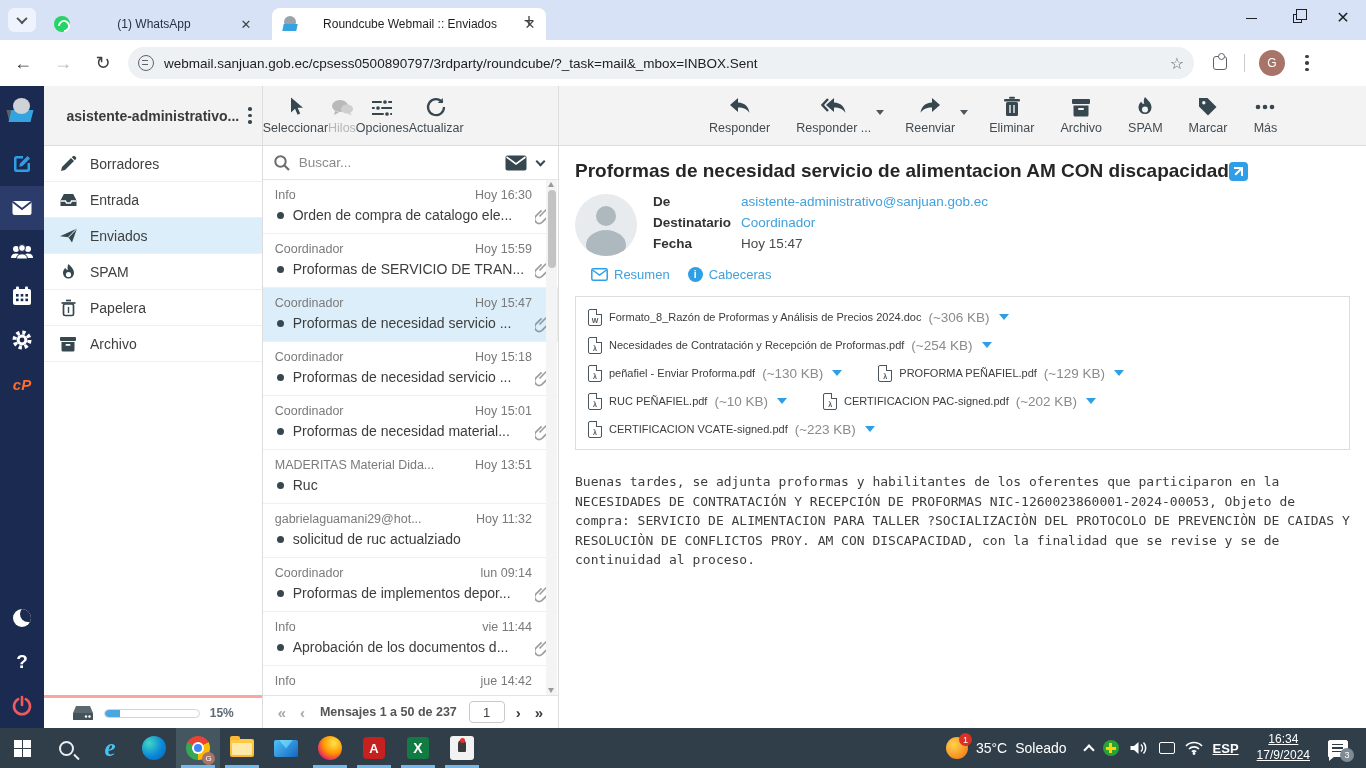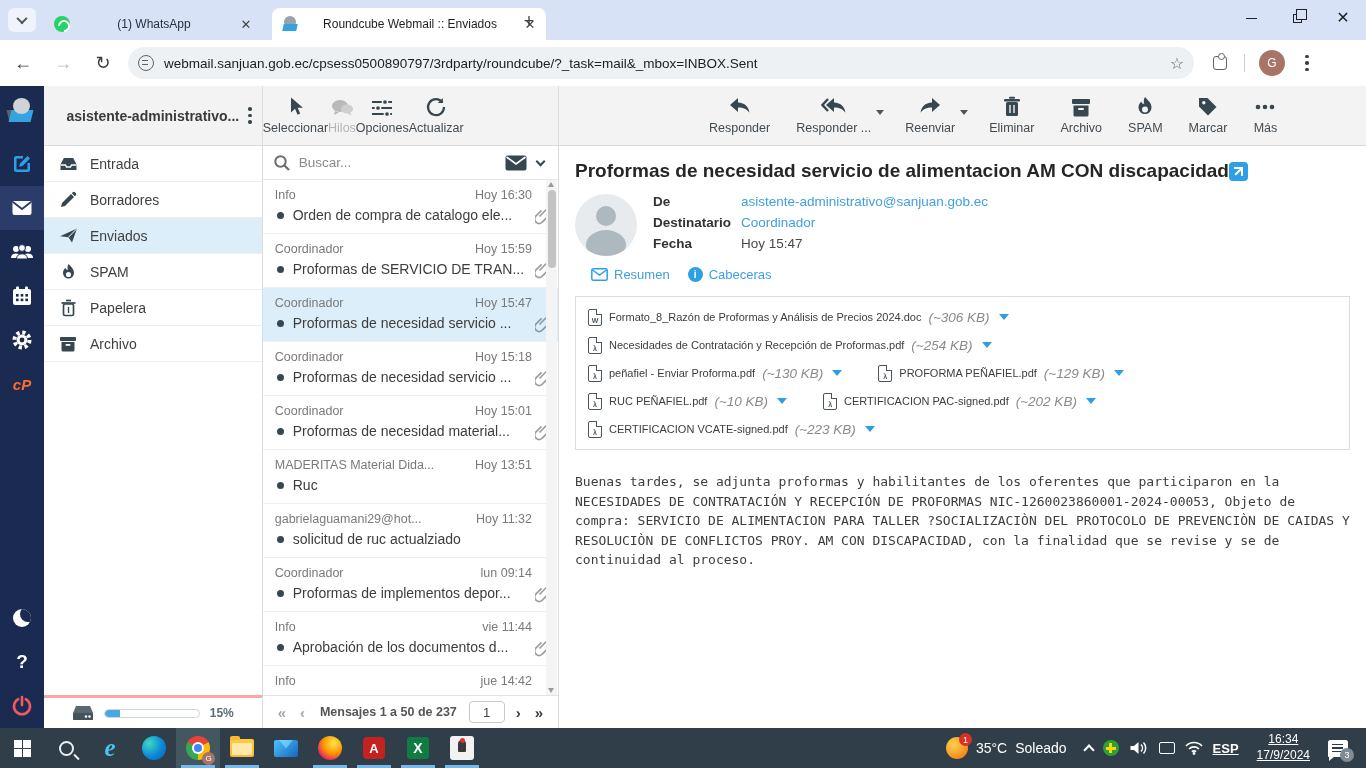--- a/index.html
+++ b/index.html
@@ -126,21 +126,21 @@
   .hdrlabel { width:88px; font-weight:bold; color:#333; }
   .hdrval { color:#41a1dc; }
   .hdrval.plain { color:#4a4a4a; }
   .actionsrow { display:flex; gap:18px; margin:10px 0 0 16px; font-size:13px; }
   .actlink { color:#41a1dc; display:flex; align-items:center; gap:6px; }
   .i-circle { width:15px; height:15px; border-radius:50%; background:#2e9fe6; color:#fff; font-size:10px; font-weight:bold; display:flex; align-items:center; justify-content:center; font-style:normal; }
   .attachbox { margin-top:14px; border:1px solid #ddd; background:#fff; width:775px; padding:6px 12px; }
   .attrow { display:flex; align-items:center; min-height:28px; gap:36px; }
   .attitem { display:flex; align-items:center; gap:7px; white-space:nowrap; }
   .attname { font-size:11px; color:#3d3d3d; }
-  .attsize { font-size:13.5px; color:#8b8b8b;font-style:italic; }
+  .attsize { font-size:13.5px; color:#8b8b8b; }
   .att-caret { width:0; height:0; border-left:5px solid transparent; border-right:5px solid transparent; border-top:6px solid #2e9fe6; margin-left:2px; }
   .fileicon { width:14px; height:17px; border:1.5px solid #4a555c; border-radius:2px; position:relative; flex:0 0 14px; background:#fff; }
   .fileicon::before { content:""; position:absolute; right:-1px; top:-1px; width:5px; height:5px; background:#fff; border-left:1.5px solid #4a555c; border-bottom:1.5px solid #4a555c; }
   .fileicon span { position:absolute; left:0; right:0; bottom:1px; text-align:center; font-size:7px; font-weight:bold; color:#4a555c; }
   .mailbody { margin-top:22px; font-family:"DejaVu Sans Mono", monospace; font-size:13px; color:#3d3d3d; line-height:1.5; width:775px; }
 
   
   svg.ic { display:block; }
 
   
@@ -317,35 +317,35 @@
       <div class="acct-header">
         <span class="acct-name">asistente-administrativo...</span>
         <span class="acct-kebab">
             <i></i>
             <i></i>
             <i></i>
           </span>
       </div>
       <div class="folder">
         <span class="ficon">
+            <svg class="ic" width="18" height="18" viewBox="0 0 18 18">
+              <path d="M2 16l1-4L12 3l3 3-9 9z" fill="#37474f"></path>
+              <path d="M12.8 2.2l3 3 1-1a1.5 1.5 0 0 0 0-2.1l-.9-.9a1.5 1.5 0 0 0-2.1 0z" fill="#37474f"></path>
+            </svg>
+          </span>
+        <span>Borradores</span>
+      </div>
+      <div class="folder">
+        <span class="ficon">
             <svg class="ic" width="19" height="17" viewBox="0 0 19 17">
               <path d="M1.5 9.5 4.8 3h9.4l3.3 6.5V15h-16z" fill="#37474f"></path>
               <path d="M1.5 10h5l1 2h4l1-2h5" stroke="#fff" stroke-width="1.4" fill="none"></path>
             </svg>
           </span>
         <span>Entrada</span>
-      </div>
-      <div class="folder">
-        <span class="ficon">
-            <svg class="ic" width="18" height="18" viewBox="0 0 18 18">
-              <path d="M2 16l1-4L12 3l3 3-9 9z" fill="#37474f"></path>
-              <path d="M12.8 2.2l3 3 1-1a1.5 1.5 0 0 0 0-2.1l-.9-.9a1.5 1.5 0 0 0-2.1 0z" fill="#37474f"></path>
-            </svg>
-          </span>
-        <span>Borradores</span>
       </div>
       <div class="folder sel">
         <span class="ficon">
             <svg class="ic" width="19" height="17" viewBox="0 0 19 17">
               <path d="M1 9.2 18 1.5l-5 14-3.6-5.2z" fill="#37474f"></path>
               <path d="M9.4 10.3 18 1.5" stroke="#fff" stroke-width="1" fill="none"></path>
             </svg>
           </span>
         <span>Enviados</span>
       </div>

